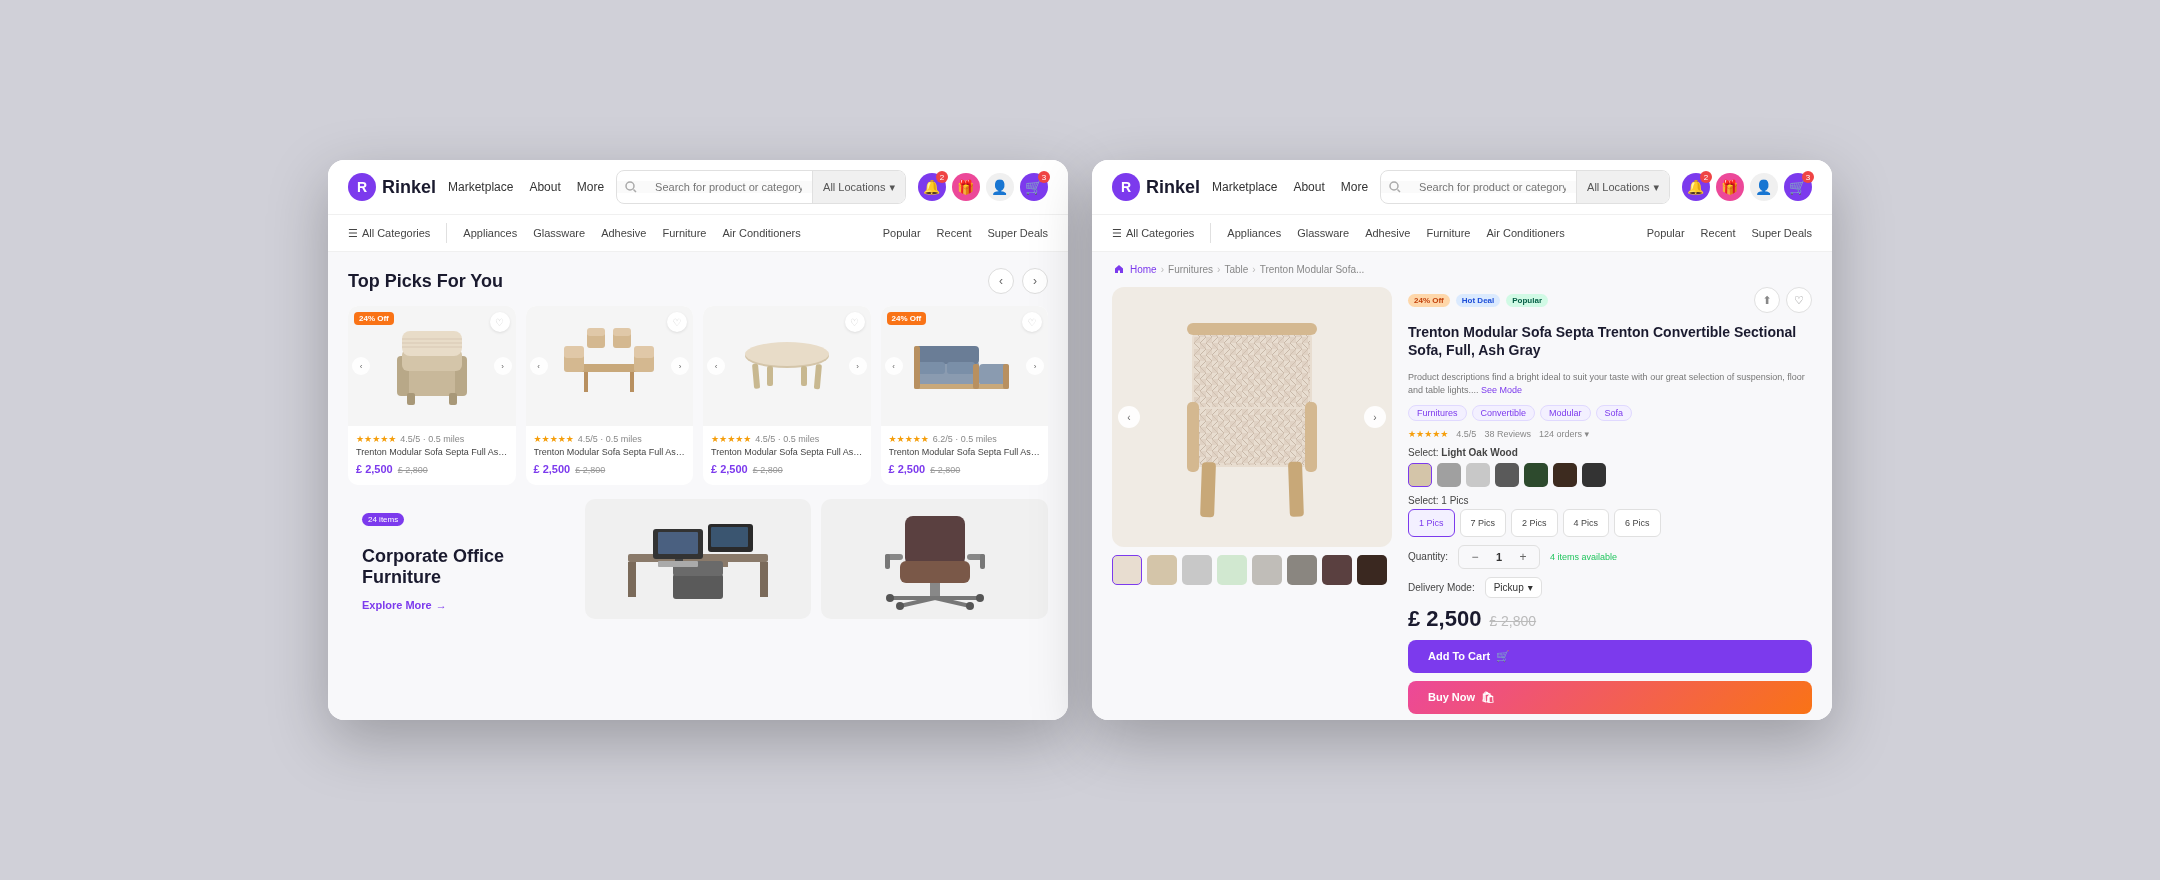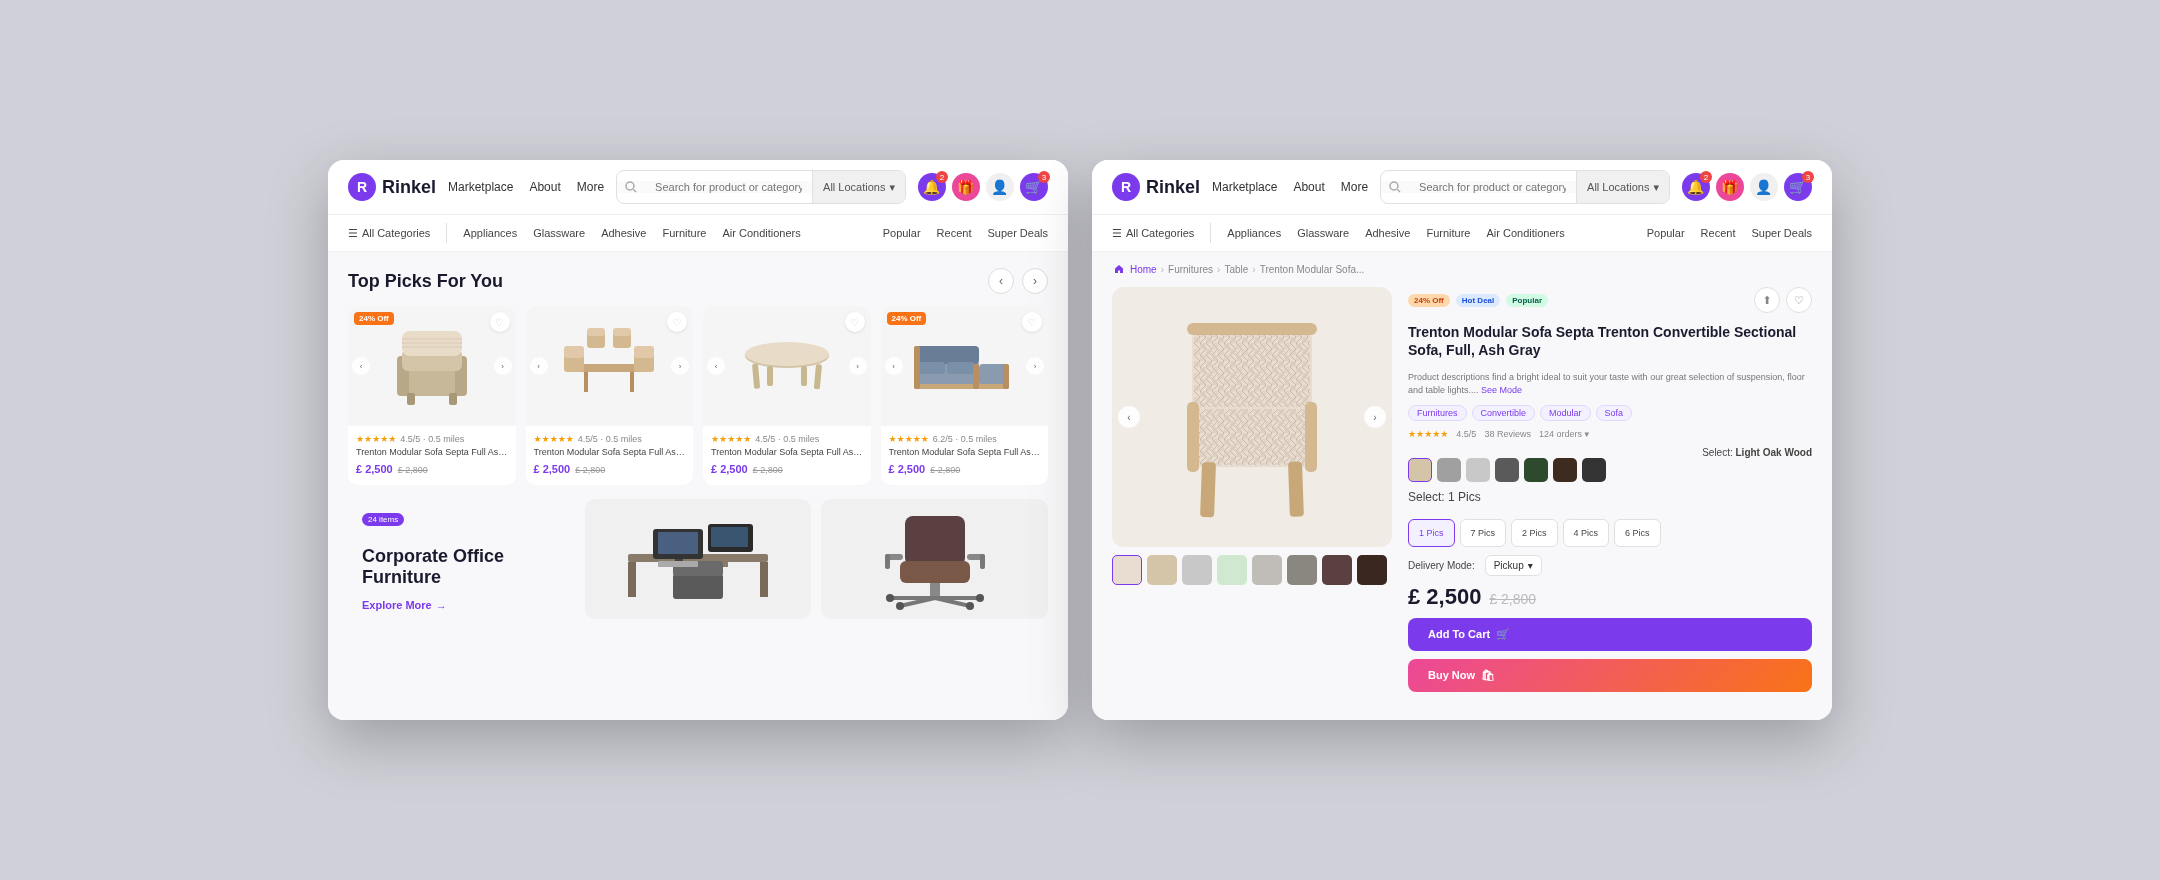--- a/index.html
+++ b/index.html
@@ -537,21 +537,21 @@
       gap: 8px;
       font-size: 9px;
     }
 
     .stars { color: #f59e0b; }
     .rating-count { color: #888; }
 
     .select-label {
       font-size: 10px;
       color: #444;
-      text-align: right;
+      margin-bottom: 5px;
     }
 
     .select-label span { font-weight: 600; }
 
     .color-options {
       display: flex;
       gap: 5px;
     }
 
     .color-swatch {
@@ -565,23 +565,23 @@
     .color-swatch.active { border-color: #7c3aed; }
     .color-swatch.beige { background: #d4c5a9; }
     .color-swatch.gray { background: #a0a0a0; }
     .color-swatch.lightgray { background: #c8c8c8; }
     .color-swatch.charcoal { background: #5a5a5a; }
     .color-swatch.darkgreen { background: #2d4a2d; }
     .color-swatch.darkbrown { background: #3d2b1f; }
     .color-swatch.darkcharcoal { background: #333; }
 
     .pics-label {
-      font-size: 12px;
+      font-size: 10px;
       color: #444;
-      margin-bottom: 15px;
+      margin-bottom: 3px;
     }
 
     .pics-options {
       display: flex;
       gap: 5px;
     }
 
     .pics-btn {
       padding: 8px 10px;
       border-radius: 6px;
@@ -1152,20 +1152,29 @@
           <div class="pics-label">Select: 1 Pics</div>
           <div class="pics-options">
             <button class="pics-btn active">1 Pics</button>
             <button class="pics-btn">7 Pics</button>
             <button class="pics-btn">2 Pics</button>
             <button class="pics-btn">4 Pics</button>
             <button class="pics-btn">6 Pics</button>
           </div>
         </div>
 
+        <div class="quantity-row">
+          <span class="quantity-label">Quantity:</span>
+          <div class="quantity-control">
+            <div class="qty-btn">−</div>
+            <span class="qty-value">1</span>
+            <div class="qty-btn">+</div>
+          </div>
+          <span class="items-available">4 items available</span>
+        </div>
 
         <div class="delivery-row">
           <span class="delivery-label">Delivery Mode:</span>
           <div class="delivery-select">
             <span>Pickup</span>
             <span>▾</span>
           </div>
         </div>
 
         <div class="price-section">

